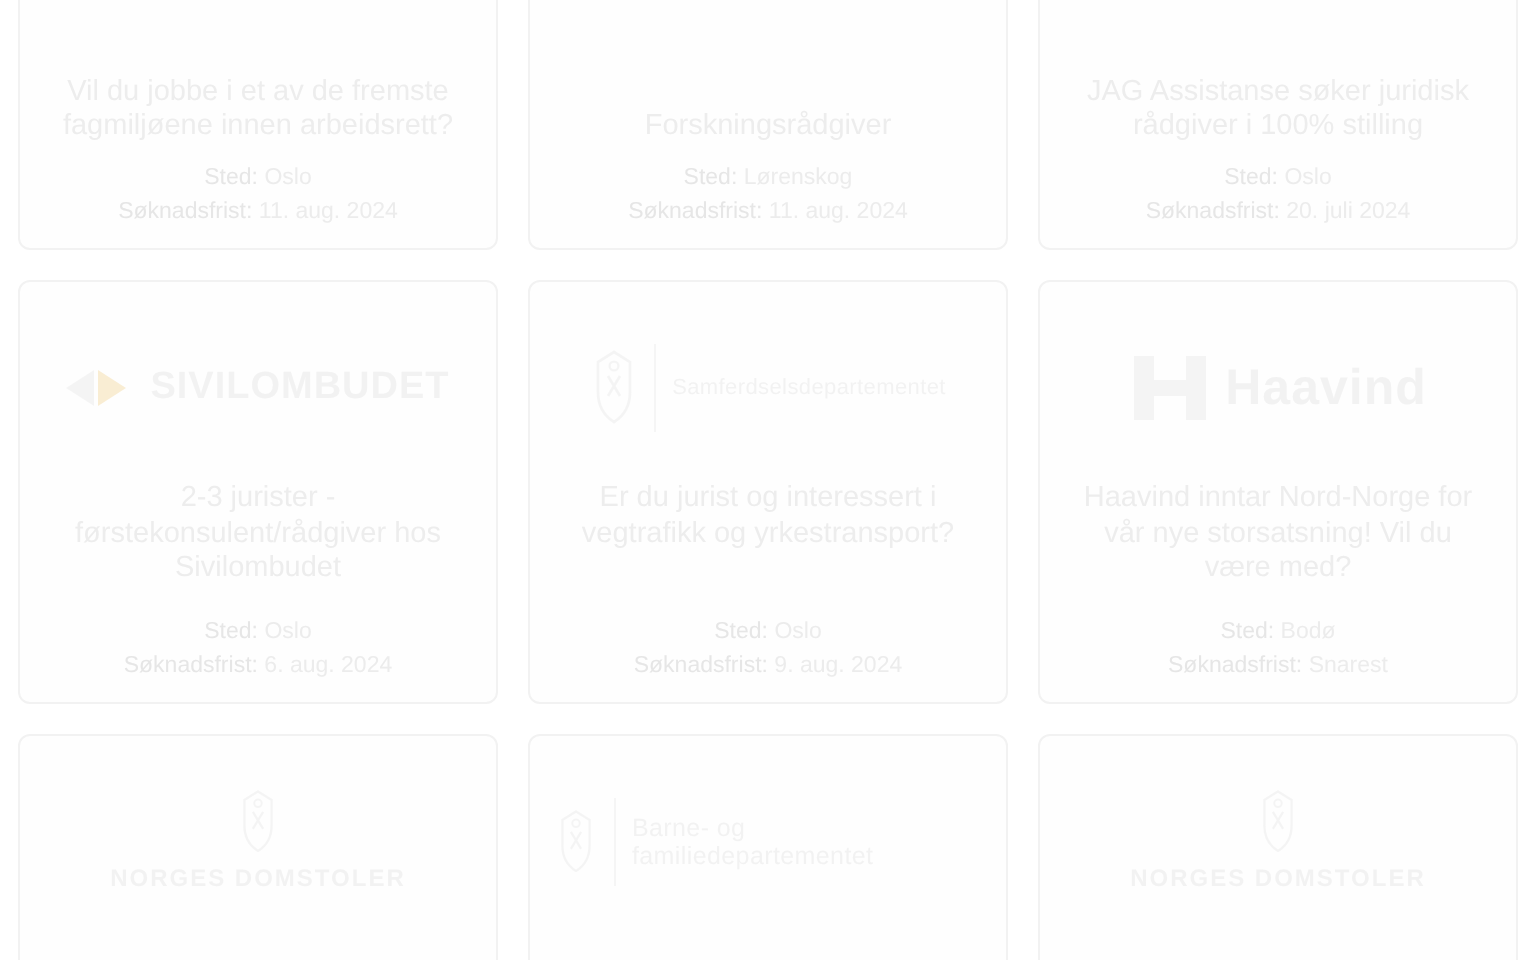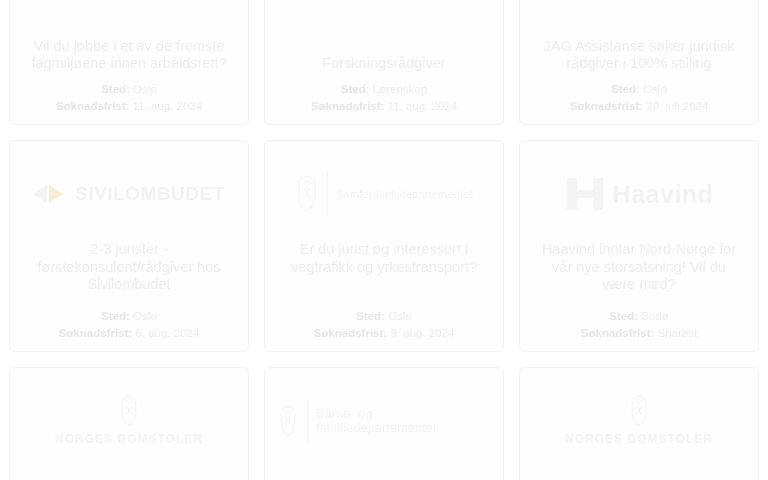--- a/index.html
+++ b/index.html
@@ -96,21 +96,21 @@
     margin: 4px 6px 0 6px;
   }
   .meta {
     font-size: 11.5px;
     color: #ececec;
     text-align: center;
     margin-top: 10px;
   }
   .meta b {
     color: #e6e6e6;
-    font-weight: bold;
+    font-weight: normal;
   }
   .meta.deadline { margin-top: 5px; }
   .spacer { flex: 1 1 auto; }
   svg { display: block; }
 </style>
 </head>
 <body>
 
 <div class="board">
   <div class="grid">

